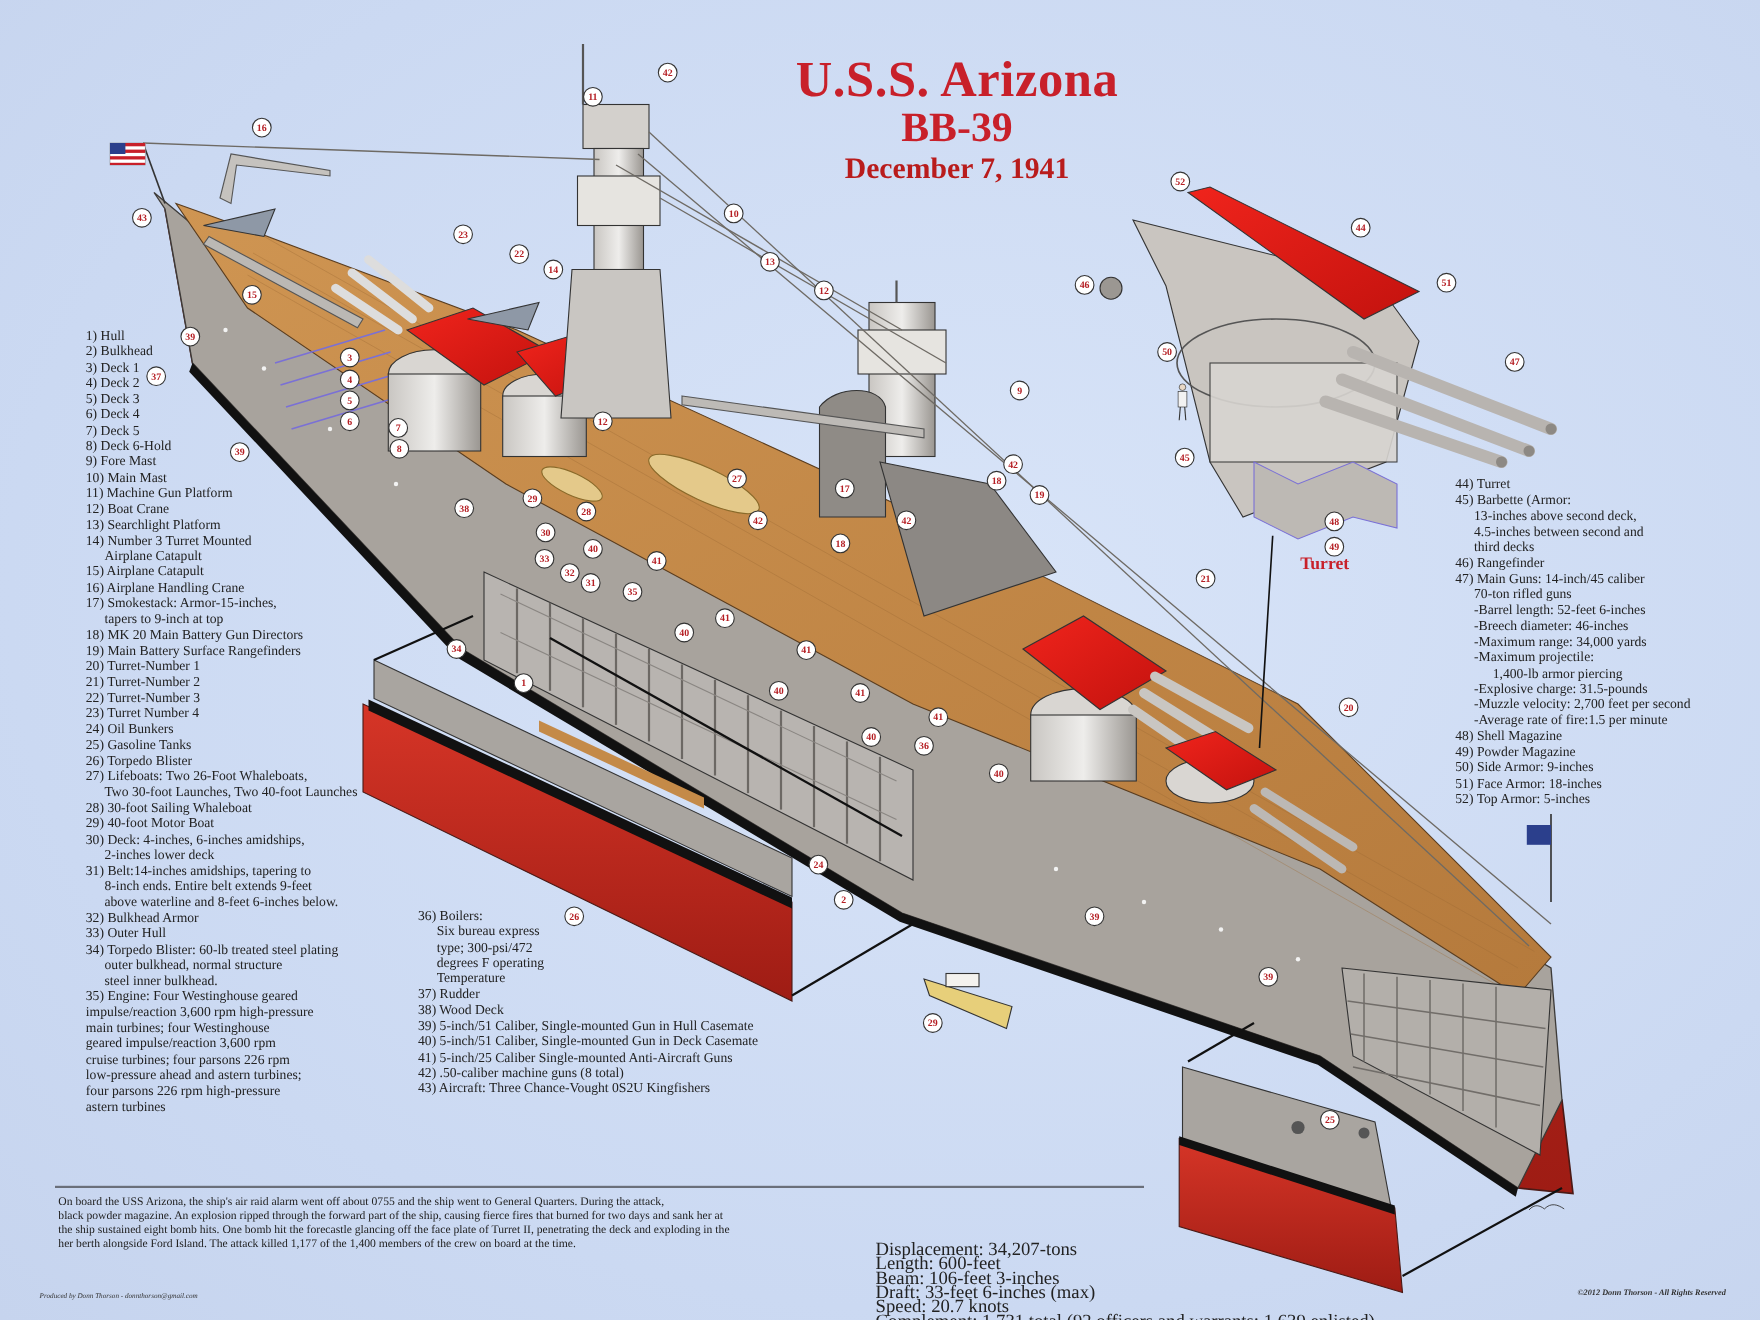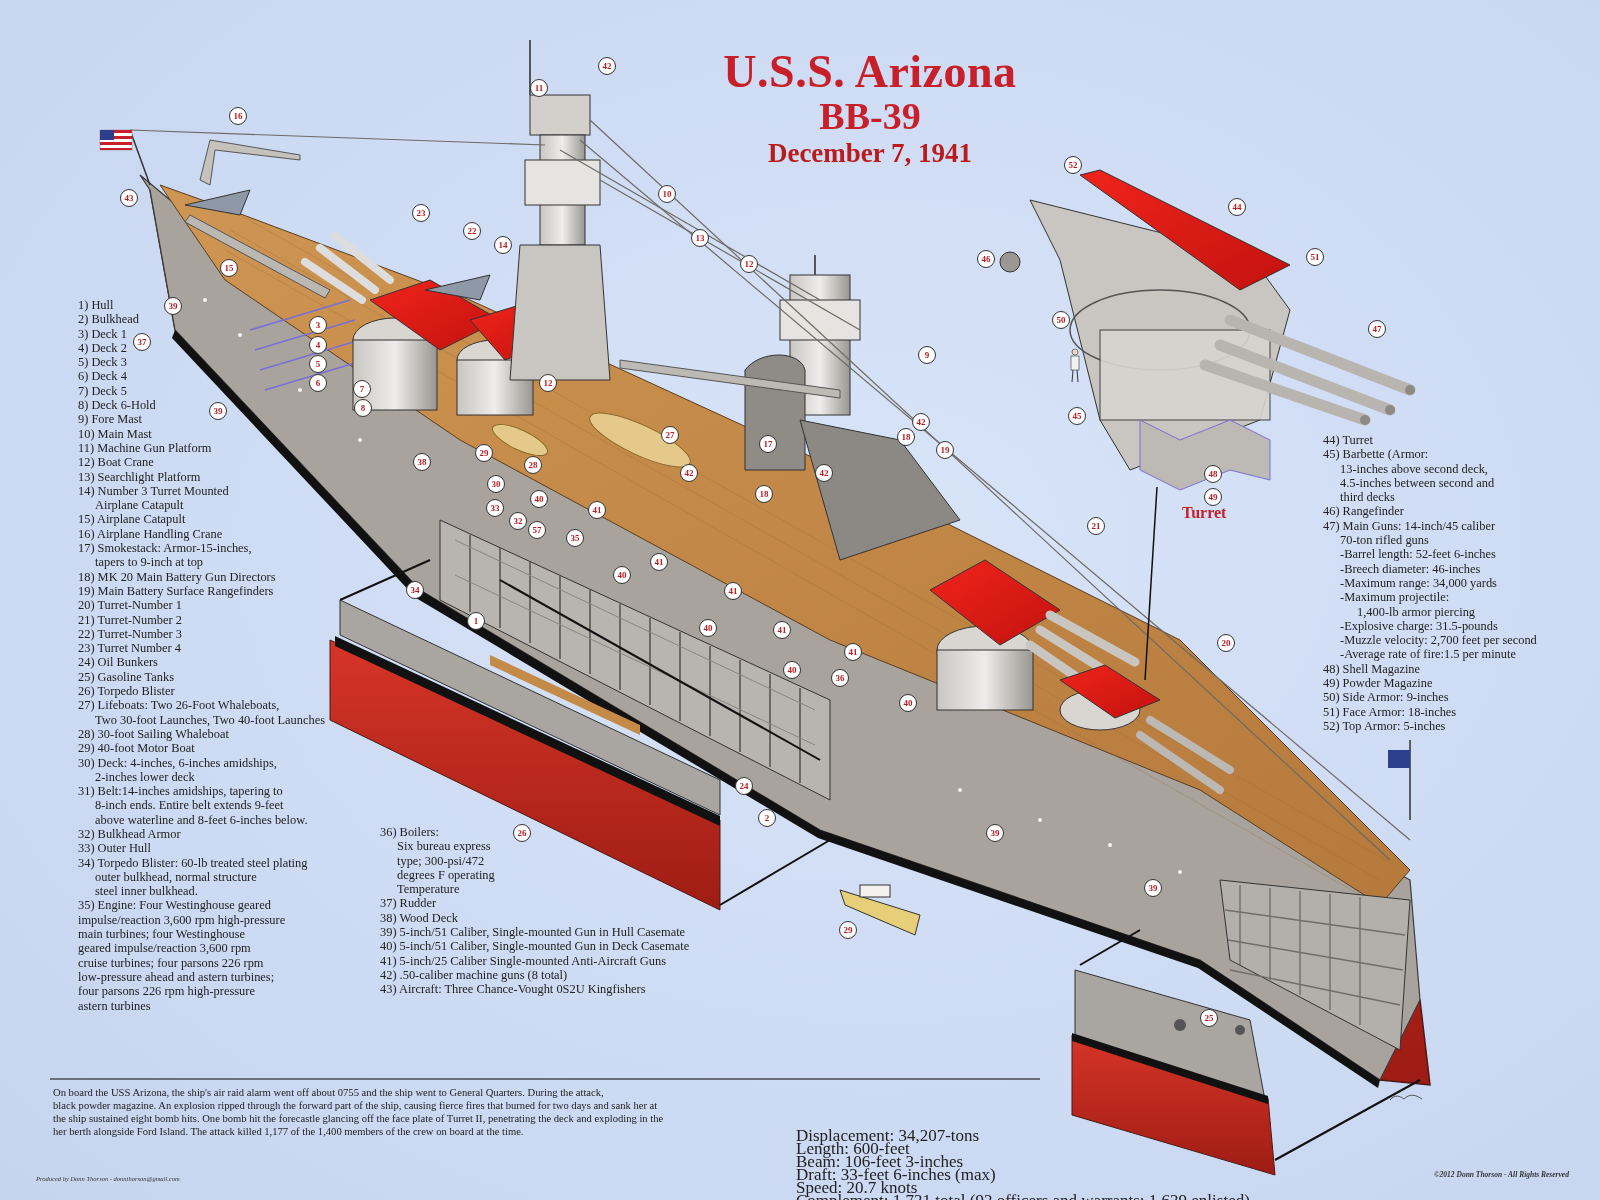--- a/index.html
+++ b/index.html
@@ -291,21 +291,21 @@
     <div class="callout" style="left: 472px; top: 231px;">22</div>
     <div class="callout" style="left: 421px; top: 213px;">23</div>
     <div class="callout" style="left: 744px; top: 786px;">24</div>
     <div class="callout" style="left: 1209px; top: 1018px;">25</div>
     <div class="callout" style="left: 522px; top: 833px;">26</div>
     <div class="callout" style="left: 670px; top: 435px;">27</div>
     <div class="callout" style="left: 533px; top: 465px;">28</div>
     <div class="callout" style="left: 484px; top: 453px;">29</div>
     <div class="callout" style="left: 848px; top: 930px;">29</div>
     <div class="callout" style="left: 496px; top: 484px;">30</div>
-    <div class="callout" style="left: 537px; top: 530px;">57</div>
+    <div class="callout" style="left: 537px; top: 530px;">31</div>
     <div class="callout" style="left: 518px; top: 521px;">32</div>
     <div class="callout" style="left: 495px; top: 508px;">33</div>
     <div class="callout" style="left: 415px; top: 590px;">34</div>
     <div class="callout" style="left: 575px; top: 538px;">35</div>
     <div class="callout" style="left: 828px; top: 678px; margin-left: 12px;">36</div>
     <div class="callout" style="left: 142px; top: 342px;">37</div>
     <div class="callout" style="left: 422px; top: 462px;">38</div>
     <div class="callout" style="left: 173px; top: 306px;">39</div>
     <div class="callout" style="left: 218px; top: 411px;">39</div>
     <div class="callout" style="left: 995px; top: 833px;">39</div>

